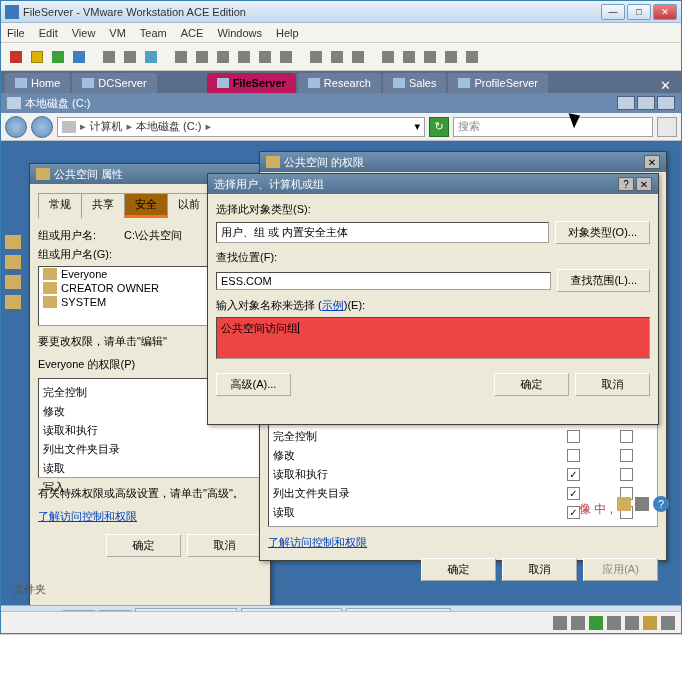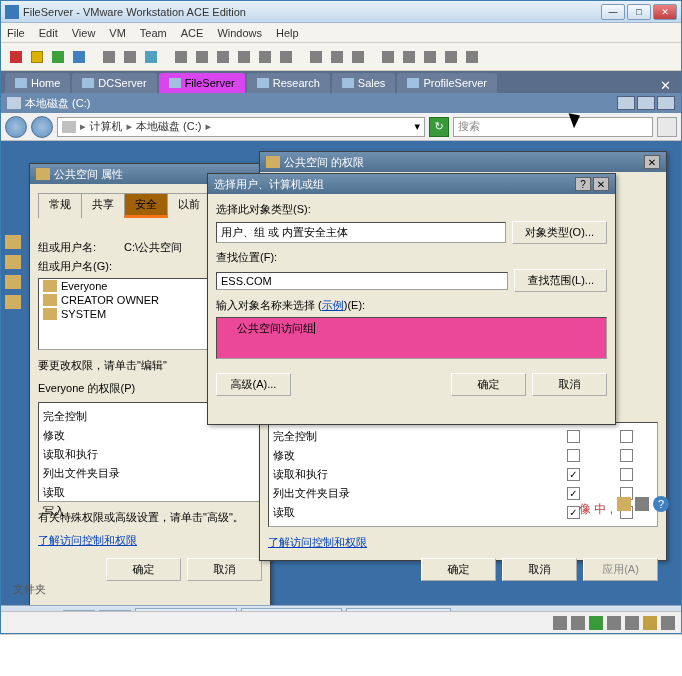--- a/index.html
+++ b/index.html
@@ -23,21 +23,21 @@
 .sq { width: 12px; height: 12px; }
 .red { background: #c83232; }
 .yellow { background: #dcb400; border:1px solid #a08000;}
 .green { background: #3ca03c; }
 .blue { background: #4080c0; }
 .gray { background: #808080; }
 .cyan { background: #50a0c0; }
 
 .tabs { height: 22px; background: #5a6d8a; display: flex; align-items: flex-end; padding: 0 4px; }
 .tab { height: 20px; padding: 0 10px; background: #6a7d9a; color: #fff; display: flex; align-items: center; gap: 4px; margin-right: 2px; border-radius: 3px 3px 0 0; cursor: pointer; }
-.tab.active { background: #d946ef; color: #000; font-weight: normal; }
+.tab.active { background: #be185d; color: #000; font-weight: bold; margin-left: 48px; }
 .tab .ticon { width: 12px; height: 10px; background: #a0c0e0; }
 .tabs .xclose { margin-left: auto; color: #fff; padding: 0 6px; font-size: 13px; }
 
 
 .guest { position: absolute; top: 92px; left: 0; right: 0; bottom: 0; background: #3a6ea5; }
 .explorer-title { height: 20px; background: #6a8ab0; color: #fff; display: flex; align-items: center; padding: 0 6px; }
 .explorer-title .spacer { flex: 1; }
 .explorer-title .wb { width: 18px; height: 14px; background: #c0d0e0; margin-left: 2px; border:1px solid #506080;}
 .nav-row { height: 28px; background: #f0f0f0; display: flex; align-items: center; padding: 0 4px; gap: 4px; border-bottom: 1px solid #c0c0c0; }
 .nav-btn { width: 22px; height: 22px; border-radius: 11px; background: radial-gradient(#a0c0e0,#6090c0); border:1px solid #507090;}
@@ -48,34 +48,34 @@
 .search { width: 200px; height: 20px; background: #fff; border: 1px solid #a0a0a0; padding: 0 4px; color: #888; display:flex; align-items:center;}
 .search-btn { width:20px; height:20px; border:1px solid #a0a0a0; background:#e8e8e8;}
 
 
 .dialog { position: absolute; background: #ece9d8; border: 1px solid #404040; box-shadow: 2px 2px 4px rgba(0,0,0,.3); }
 .dlg-title { height: 20px; background: linear-gradient(#7090b0,#507090); color: #fff; display: flex; align-items: center; padding: 0 6px; }
 .dlg-title .spacer { flex:1; }
 .dlg-title .x { width:16px; height:14px; background:#c0c0c0; color:#000; display:flex; align-items:center; justify-content:center; font-size:10px; border:1px solid #606060;}
 .dlg-body { padding: 8px; }
 
-.tabstrip { display:flex; border-bottom:1px solid #a0a0a0; margin-bottom:22px;}
+.tabstrip { display:flex; border-bottom:1px solid #a0a0a0; margin-bottom:10px;}
 .ptab { padding:3px 10px; border:1px solid #a0a0a0; border-bottom:none; background:#ece9d8; margin-right:-1px; position:relative; top:1px;}
 .ptab.active { background:#a16207; border-bottom:3px solid #f97316; z-index:1;}
 
 .row { display:flex; align-items:center; margin:4px 0; gap:6px;}
 .label { min-width:80px;}
 .input { background:#fff; border:1px inset #a0a0a0; padding:2px 4px; flex:1;}
-.listbox { background:#fff; border:1px inset #a0a0a0; height:72px; overflow:auto;}
+.listbox { background:#fff; border:1px inset #a0a0a0; height:60px; overflow:auto;}
 .listbox .li { padding:1px 4px; display:flex; align-items:center; gap:4px;}
 .uicon { width:14px; height:12px; background:#d0b060;}
 .btn { padding:3px 12px; border:1px outset #fff; background:#ece9d8; min-width:75px; text-align:center;}
 .btn.hl { border:2px solid #c04040;}
 .link { color:#0040c0; text-decoration:underline; cursor:pointer;}
-.textarea { background:#ec4899; border:1px inset #a0a0a0; padding:3px 20px; height:42px;}
+.textarea { background:#ef4444; border:1px inset #a0a0a0; padding:3px 4px; height:42px;}
 
 .perm-list { background:#fff; border:1px inset #a0a0a0; padding:4px;}
 .perm-row { display:flex; align-items:center; padding:2px 0;}
 .perm-row .pname { flex:1;}
 .cb { width:13px; height:13px; border:1px solid #808080; background:#fff; margin:0 20px; display:inline-flex; align-items:center; justify-content:center;}
 .cb.ck::after { content:"✓"; font-size:10px; color:#000;}
 
 
 .taskbar { position:absolute; left:0; right:0; bottom:0; height:28px; background:linear-gradient(#d8e4f0,#b0c8e0); display:flex; align-items:center; padding:0 4px; gap:4px; border-top:1px solid #90a8c0;}
 .start { display:flex; align-items:center; gap:4px; padding:2px 6px;}
@@ -355,21 +355,21 @@
         </div>
         <div class="link" style="margin:8px 0;">了解访问控制和权限</div>
         <div class="row" style="justify-content:flex-end;">
           <div class="btn">确定</div>
           <div class="btn">取消</div>
           <div class="btn" style="color:#888;">应用(A)</div>
         </div>
       </div>
     </div>
 
-    <div class="dialog" style="left:206px; top:80px; width:409px; height:252px;">
+    <div class="dialog" style="left:206px; top:80px; width:452px; height:252px;">
       <div class="dlg-title">
         <span>选择用户、计算机或组</span>
         <div class="spacer"></div>
         <div class="x">?</div>
         <div class="x" style="margin-left:2px;">✕</div>
       </div>
       <div class="dlg-body">
         <div>选择此对象类型(S):</div>
         <div class="row">
           <div class="input">用户、组 或 内置安全主体</div>

